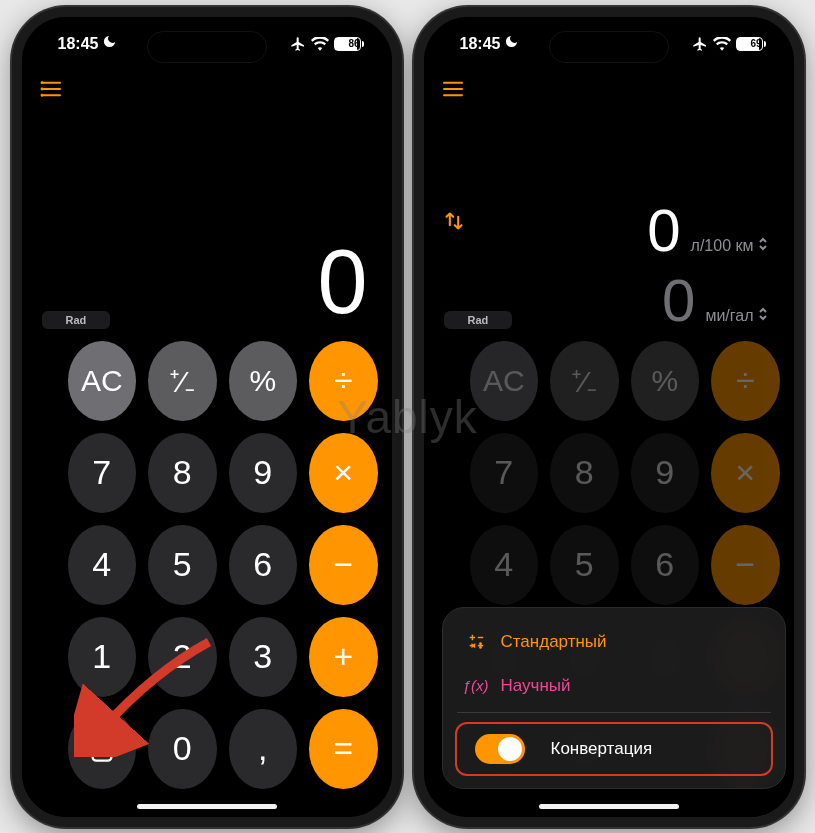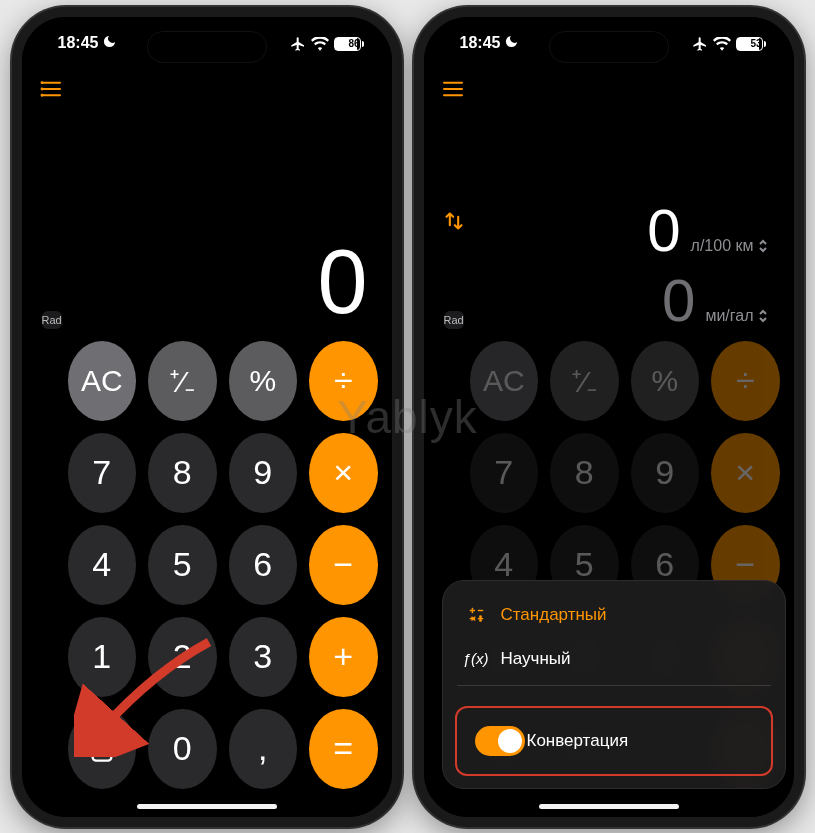--- a/index.html
+++ b/index.html
@@ -24,21 +24,21 @@
     position: absolute; top: 14px; left: 50%; transform: translateX(-50%);
     width: 120px; height: 32px; background: #000; border-radius: 20px;
     z-index: 20; border: 1px solid #111;
   }
   .status-bar {
     position: absolute; top: 0; left: 0; right: 0; height: 54px;
     display: flex; align-items: center; justify-content: space-between;
     padding: 0 28px 0 36px; color: #fff; font-size: 16px; font-weight: 600;
     z-index: 15;
   }
-  .status-left { display: flex; align-items: flex-start; gap: 4px; }
+  .status-left { display: flex; align-items: center; gap: 4px; }
   .status-right { display: flex; align-items: center; gap: 5px; }
   .status-right svg { display: block; }
   .battery-box {
     display: flex; align-items: center; gap: 1px;
   }
   .battery {
     width: 27px; height: 14px;
     border: 1.5px solid #fff; border-radius: 4px;
     display: flex; align-items: center; justify-content: flex-end;
     font-size: 10px; font-weight: 700; color: #000;
@@ -60,32 +60,32 @@
     padding: 0 26px 8px 18px; color: #fff;
     position: relative;
   }
   .big-zero {
     font-size: 90px; font-weight: 300; text-align: right; line-height: 1;
     letter-spacing: -2px;
   }
   .rad-badge {
     position: absolute; left: 20px; bottom: 6px;
     font-size: 11px; color: #bbb; background: #1c1c1e;
-    padding: 3px 0; border-radius: 6px;
+    padding: 3px 24px; border-radius: 6px; font-weight: bold;
   }
   
   .conv-rows { display:flex; flex-direction:column; gap:10px; align-items:stretch;}
   .conv-row { display:flex; align-items:baseline; justify-content:flex-end; gap:10px;}
   .conv-swap {
     position:absolute; left:20px; top:50%; transform:translateY(-50%);
     color:#ff9500;
   }
   .conv-val { font-size:60px; font-weight:300; color:#fff; line-height:1;}
   .conv-val.dim { color:#6e6e73; }
-  .conv-unit { font-size:16px; color:#8e8e93; display:flex; align-items:center; gap:4px;}
+  .conv-unit { font-size:16px; color:#8e8e93; display:flex; align-items:flex-start; gap:4px;}
   .keypad {
     padding: 6px 14px 28px 14px;
     display: grid;
     grid-template-columns: repeat(4, 1fr);
     grid-auto-rows: 80px;
     gap: 12px;
     position: relative;
     margin-left: 32px;
   }
   .key {
@@ -118,29 +118,29 @@
     background: #1c1c1ef2;
     border-radius: 22px;
     padding: 12px 4px 10px 4px;
     z-index: 40;
     backdrop-filter: blur(10px);
     border: 1px solid #2c2c2e;
   }
   .popup-row {
     display: flex; align-items: center; gap: 14px;
     padding: 12px 18px;
-    color: #ffffff; font-size: 17px;
+    color: #ec4899; font-size: 17px;
   }
   .popup-row.sel { color: #ff9500; }
   .popup-row .picon { width: 22px; display:flex; justify-content:center;}
   .popup-sep { height:1px; background:#3a3a3c; margin: 4px 10px;}
   .toggle-row {
-    display:flex; align-items:center; gap:2px;
-    padding: 18px 18px;
-    border: 2px solid #d23a2a; border-radius: 12px; margin: 20px 8px 2px 8px;
+    display:flex; align-items:center; gap:26px;
+    padding: 10px 18px;
+    border: 2px solid #d23a2a; border-radius: 12px; margin: 9px 8px 2px 8px;
   }
   .switch {
     width: 50px; height: 30px; border-radius: 15px; background: #ff9500;
     position: relative;
   }
   .switch::after {
     content:""; position:absolute; right:3px; top:3px;
     width:24px; height:24px; border-radius:50%; background:#fff;
   }
   .watermark {
@@ -269,21 +269,21 @@
             <path d="M21 16v-2l-8-5V3.5a1.5 1.5 0 00-3 0V9l-8 5v2l8-2.5V19l-2 1.5V22l3.5-1 3.5 1v-1.5L13 19v-5.5l8 2.5z"></path>
           </svg>
       </span>
       <span>
         <svg width="18" height="14" viewBox="0 0 24 18" fill="#fff">
             <path d="M12 18l3-3.6c-1.7-1.6-4.3-1.6-6 0L12 18zm-6-7.2c3.3-3.2 8.7-3.2 12 0l2-2.4c-4.4-4.3-11.6-4.3-16 0l2 2.4zm-4-4.8c5.5-5.3 14.5-5.3 20 0l2-2.4C17.1-3.7 6.9-3.7 0 3.6l2 2.4z"></path>
           </svg>
       </span>
       <div class="battery-box">
         <div class="battery">
-            <span>53</span>
+            <span>69</span>
           </div>
         <div class="battery-tip"></div>
       </div>
     </div>
   </div>
 
   <div class="screen">
     <div class="topbar">
       <span class="history-icon">
         <svg width="22" height="18" viewBox="0 0 24 20" fill="none" stroke="#ff9500" stroke-width="2.2" stroke-linecap="round">

